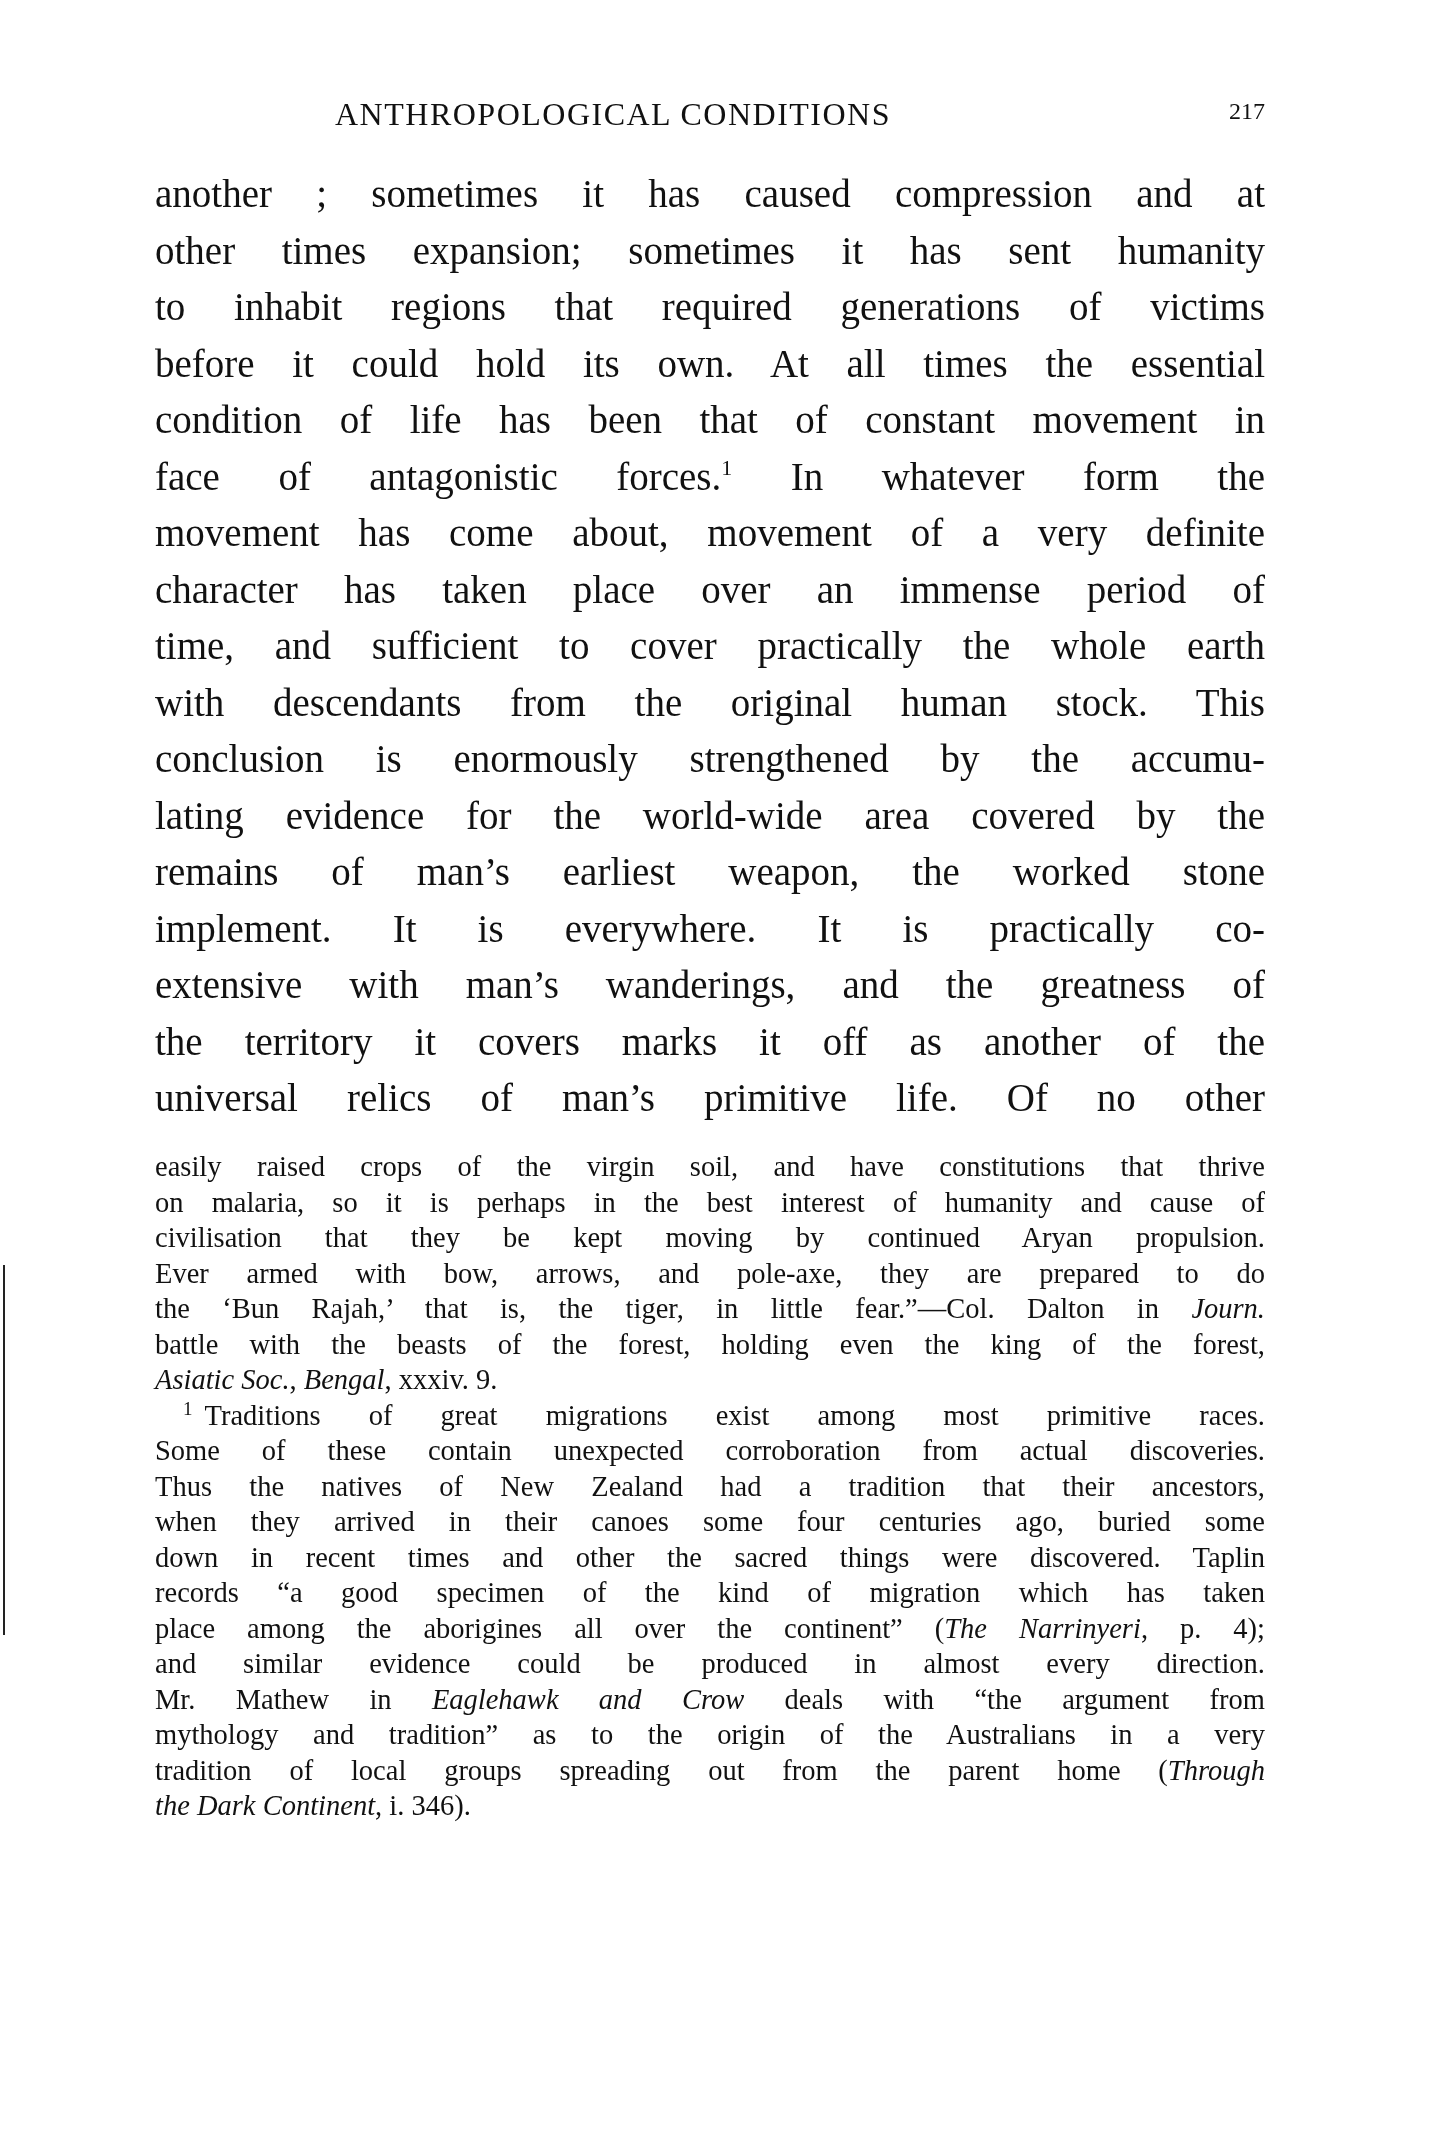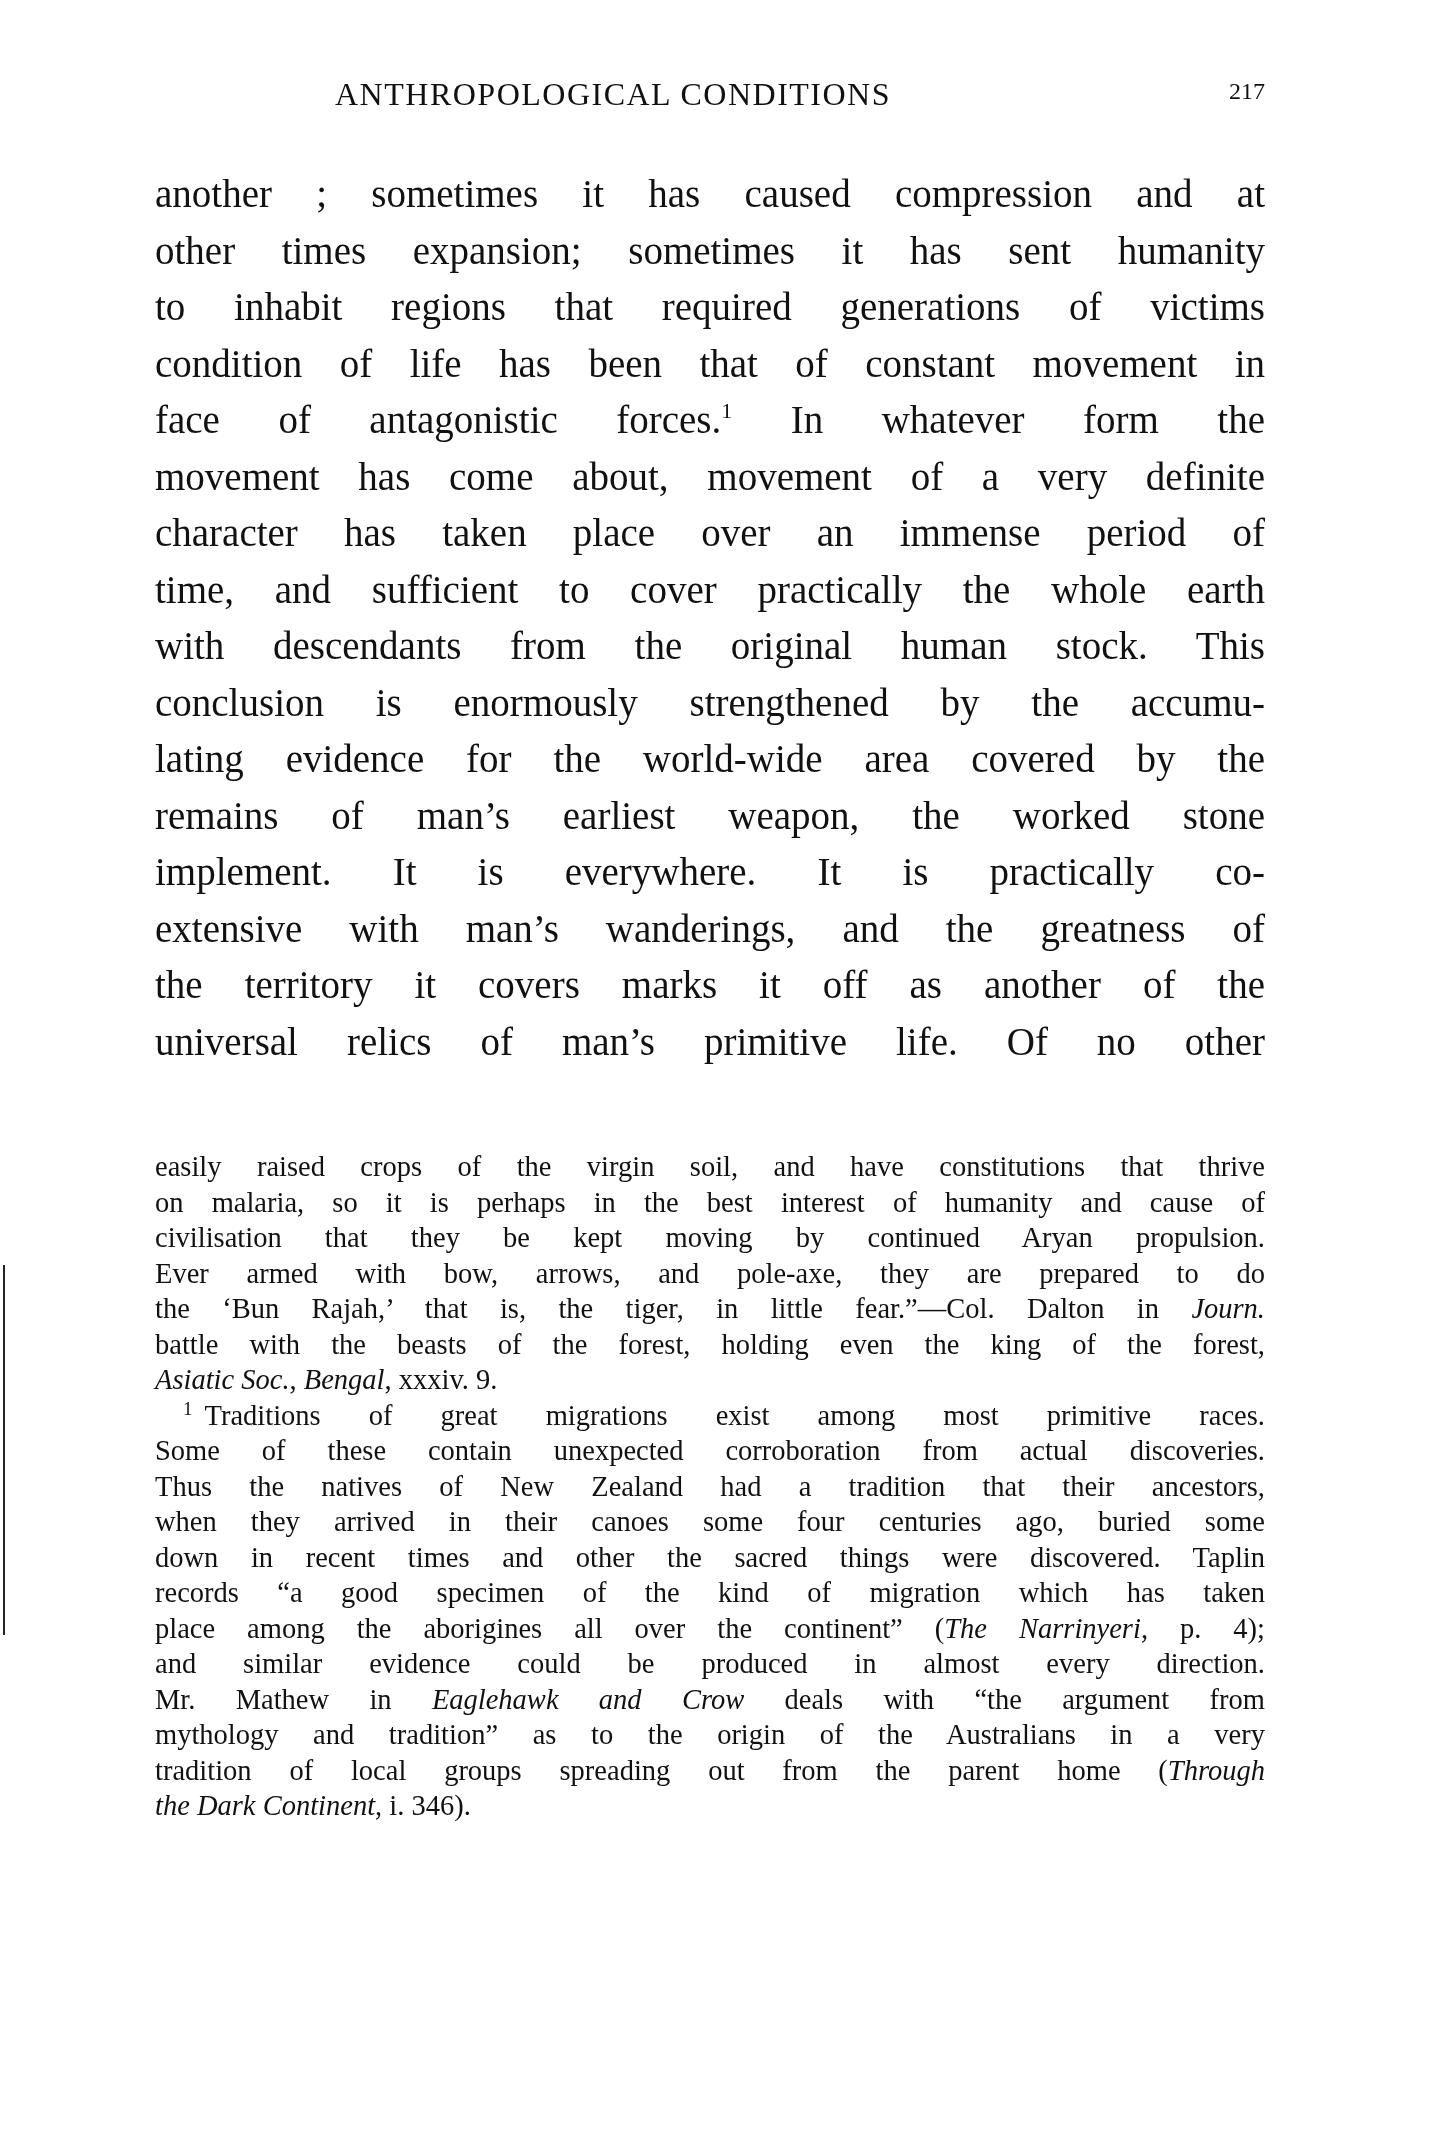--- a/index.html
+++ b/index.html
@@ -15,21 +15,21 @@
       color: #111111;
       font-family: "Liberation Serif", "DejaVu Serif", serif;
     }
     .page {
       position: absolute;
       left: 0; top: 0;
       width: 1443px; height: 2154px;
     }
     .running-head {
       position: absolute;
-      top: 76px;
+      top: 96px;
       left: 155px;
       width: 1110px;
       height: 40px;
     }
     .running-title {
       position: absolute;
       left: 180px;
       top: 0;
       font-size: 32px;
       letter-spacing: 1.5px;
@@ -110,20 +110,21 @@
 
   <div class="running-head">
     <span class="running-title">ANTHROPOLOGICAL CONDITIONS</span>
     <span class="page-number">217</span>
   </div>
 
   <div class="body-text">
     <span class="body-line">another ; sometimes it has caused compression and at</span>
     <span class="body-line">other times expansion; sometimes it has sent humanity</span>
     <span class="body-line">to inhabit regions that required generations of victims</span>
+    <span class="body-line">before it could hold its own.  At all times the essential</span>
     <span class="body-line">condition of life has been that of constant movement in</span>
     <span class="body-line"><span>face of antagonistic forces.</span><sup>1</sup> <span>In whatever form the</span></span>
     <span class="body-line">movement has come about, movement of a very definite</span>
     <span class="body-line">character has taken place over an immense period of</span>
     <span class="body-line">time, and sufficient to cover practically the whole earth</span>
     <span class="body-line">with descendants from the original human stock.  This</span>
     <span class="body-line">conclusion is enormously strengthened by the accumu-</span>
     <span class="body-line">lating evidence for the world-wide area covered by the</span>
     <span class="body-line">remains of man’s earliest weapon, the worked stone</span>
     <span class="body-line">implement.  It is everywhere.  It is practically co-</span>

